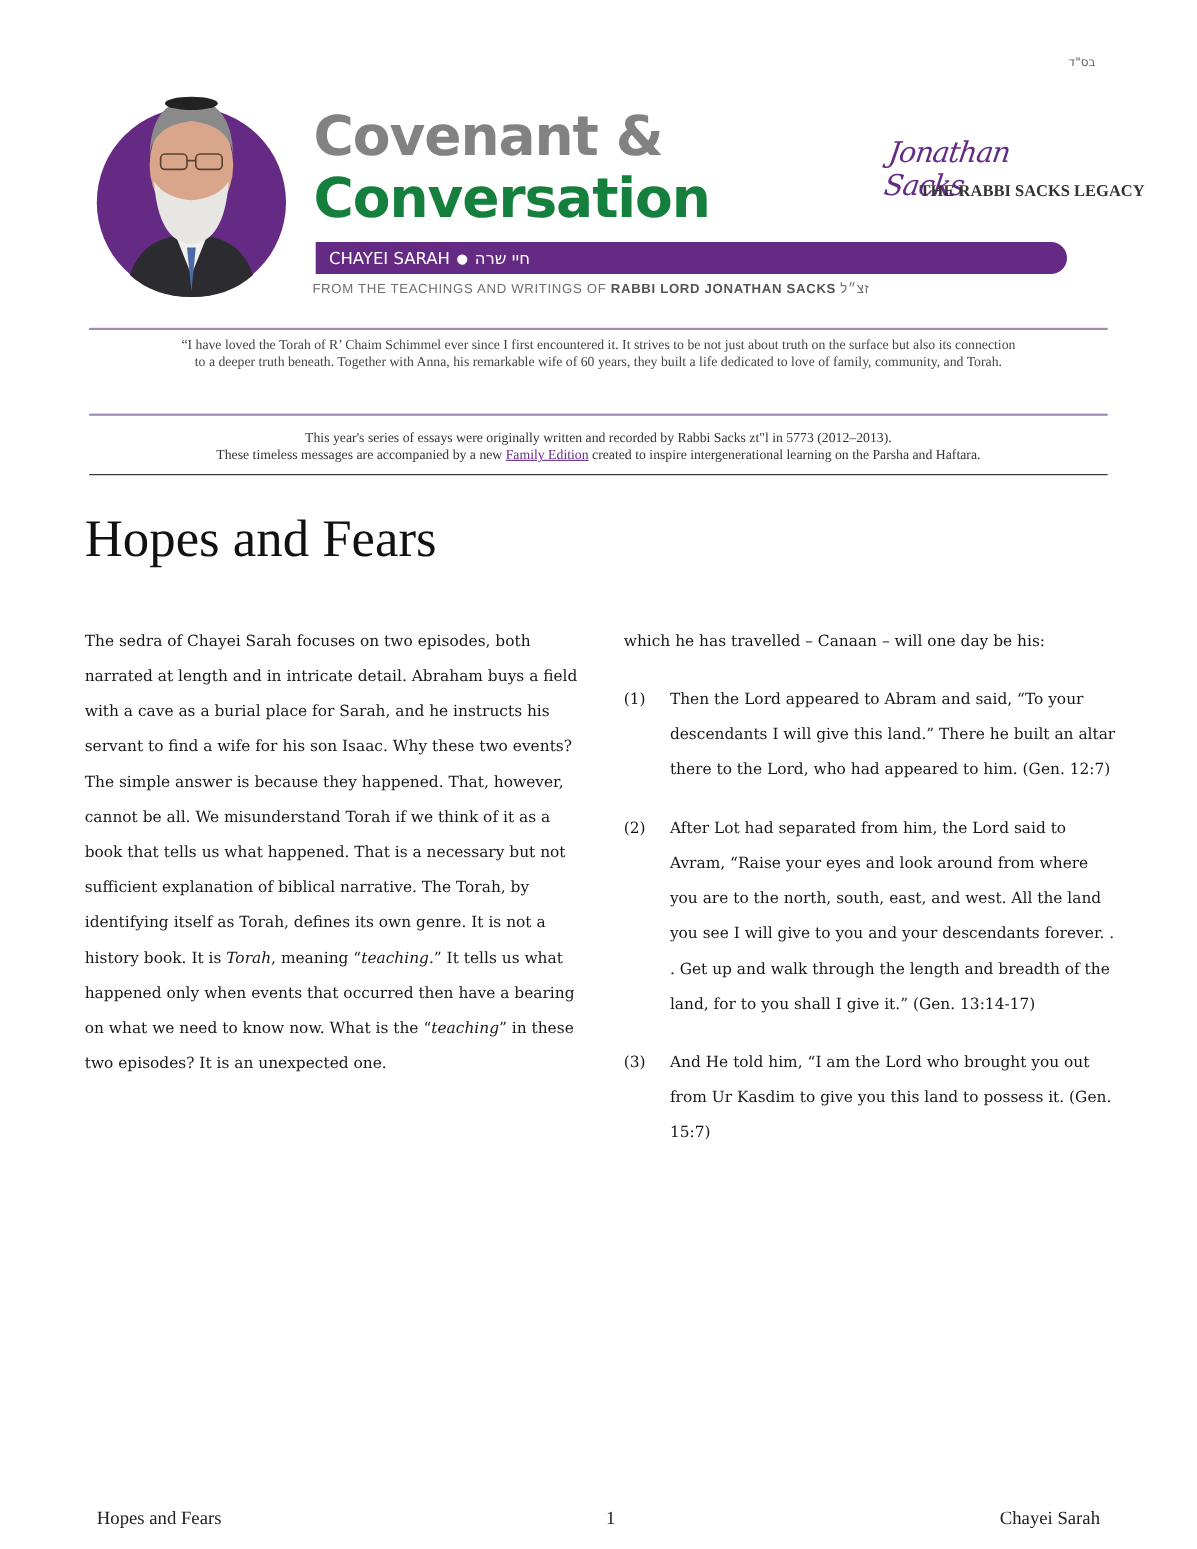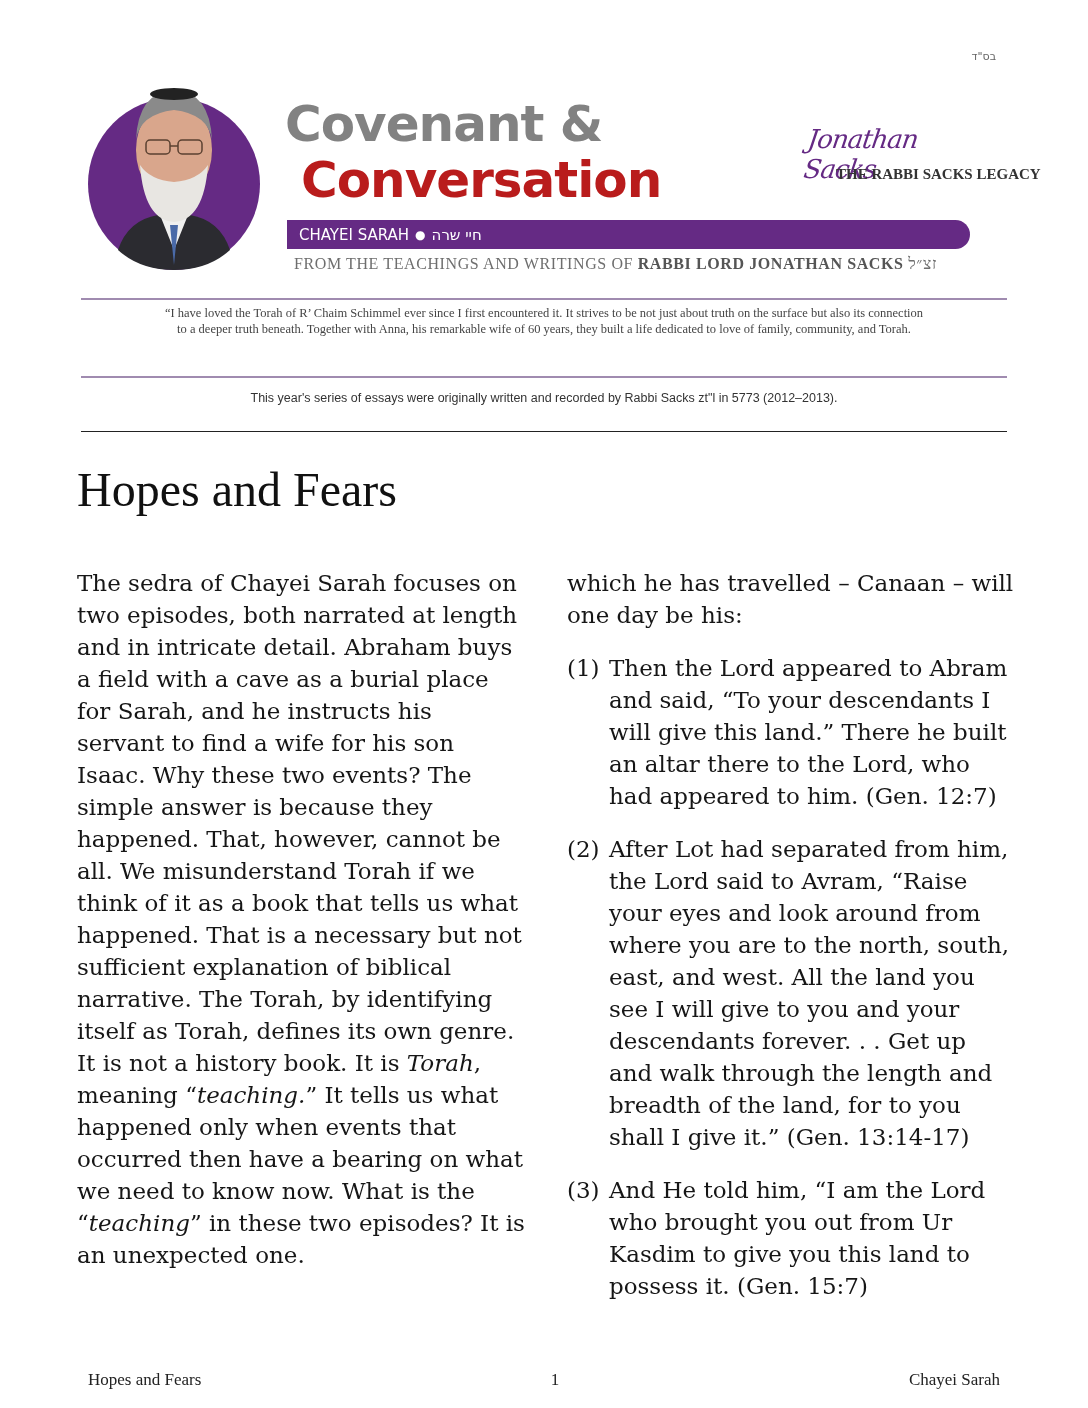--- a/index.html
+++ b/index.html
@@ -17,21 +17,21 @@
     position: absolute; left: 88px; top: 98px; width: 172px; height: 172px;
     border-radius: 50%; background: #652a84; overflow: visible;
   }
   .portrait svg { position: absolute; left: 0; top: -18px; }
   .brand-title {
     position: absolute; left: 285px; top: 96px;
     font-family: "DejaVu Sans", sans-serif; font-weight: bold;
     font-size: 50px; line-height: 56px; letter-spacing: -1px;
   }
   .brand-title .l1 { color: #828282; display: block; }
-  .brand-title .l2 { color: #b91c1c; display: block; margin-left: 16px; }
+  .brand-title .l2 { color: #15803d; display: block; }
   .signature {
     position: absolute; left: 806px; top: 124px; width: 160px; height: 60px;
   }
   .signature .sig-text {
     font-family: "DejaVu Serif", serif; font-style: italic; font-size: 26px;
     color: #652a84; letter-spacing: -1px; line-height: 30px;
     display: block; transform: skewX(-8deg);
   }
   .signature .legacy {
     font-family: "Liberation Serif", serif; font-size: 15px; font-weight: bold;
@@ -39,47 +39,47 @@
   }
   .parsha-bar {
     position: absolute; left: 287px; top: 220px; width: 683px; height: 29px;
     background: #652a84; border-radius: 0 15px 15px 0;
     display: flex; align-items: center; padding-left: 12px; box-sizing: border-box;
     font-family: "DejaVu Sans", sans-serif; font-size: 15px; color: #ffffff;
     gap: 6px;
   }
   .parsha-bar .dot { font-size: 12px; }
   .teachings {
-    position: absolute; left: 294px; top: 255px;
-    font-family: Liberation Serif, serif; font-size: 16px; color: #6e6e6e;
+    position: absolute; left: 284px; top: 255px;
+    font-family: Liberation Sans, sans-serif; font-size: 12px; color: #6e6e6e;
     letter-spacing: 0.6px; white-space: nowrap;
   }
   .teachings b { color: #555; font-weight: bold; }
   
   .rule { position: absolute; left: 81px; width: 926px; height: 1px; }
   .rule.purple { background: #a08bb0; height: 1.5px; }
   .rule.dark { background: #222; }
   .sponsor {
     position: absolute; left: 81px; top: 305px; width: 926px; text-align: center;
     font-family: "Liberation Serif", serif; font-size: 12.5px; line-height: 16px; color: #444;
   }
   .sponsor .thanks { font-weight: bold; color: #111; }
   .series {
     position: absolute; left: 81px; top: 391px; width: 926px; text-align: center;
-    font-family: Liberation Sans, sans-serif; font-size: 12.5px; line-height: 15px; color: #333;
+    font-family: Liberation Serif, serif; font-size: 12.5px; line-height: 15px; color: #333;
   }
   .series a { color: #652a84; text-decoration: underline; }
   
   .article-title {
     position: absolute; left: 77px; top: 462px; margin: 0;
     font-family: "Liberation Serif", serif; font-weight: normal; font-size: 48px; color: #111;
   }
   .col {
     position: absolute; top: 567px; width: 448px;
-    font-family: "DejaVu Serif", serif; font-size: 23px; line-height: 32px; color: #161616;
+    font-family: "DejaVu Serif", serif; font-size: 14px; line-height: 32px; color: #161616;
   }
   .col.left { left: 77px; }
   .col.right { left: 567px; width: 448px; }
   .col p { margin: 0 0 21px 0; }
   .col i { font-style: italic; }
   .verse { display: flex; margin: 0 0 21px 0; }
   .verse .num { width: 42px; flex-shrink: 0; }
   .verse .txt { flex: 1; }
   
   .footer {
@@ -140,20 +140,21 @@
 
 <div class="sponsor">
   <div>“I have loved the Torah of R’ Chaim Schimmel ever since I first encountered it. It strives to be not just about truth on the surface but also its connection</div>
   <div>to a deeper truth beneath. Together with Anna, his remarkable wife of 60 years, they built a life dedicated to love of family, community, and Torah.</div>
 </div>
 
 <div class="rule purple" style="top:376px;"></div>
 
 <div class="series">
   <div>This year's series of essays were originally written and recorded by Rabbi Sacks zt"l in 5773 (2012–2013).</div>
+  <div><span>These timeless messages are accompanied by a new </span><a href="#">Family Edition</a><span> created to inspire intergenerational learning on the Parsha and Haftara.</span></div>
 </div>
 
 <div class="rule dark" style="top:431px;"></div>
 
 <h1 class="article-title">Hopes and Fears</h1>
 
 <div class="col left">
   <p><span>The sedra of Chayei Sarah focuses on two episodes, both narrated at length and in intricate detail. Abraham buys a field with a cave as a burial place for Sarah, and he instructs his servant to find a wife for his son Isaac. Why these two events? The simple answer is because they happened. That, however, cannot be all. We misunderstand Torah if we think of it as a book that tells us what happened. That is a necessary but not sufficient explanation of biblical narrative. The Torah, by identifying itself as Torah, defines its own genre. It is not a history book. It is </span><i>Torah</i><span>, meaning “</span><i>teaching.</i><span>” It tells us what happened only when events that occurred then have a bearing on what we need to know now. What is the “</span><i>teaching</i><span>” in these two episodes? It is an unexpected one.</span></p>
 </div>
 

